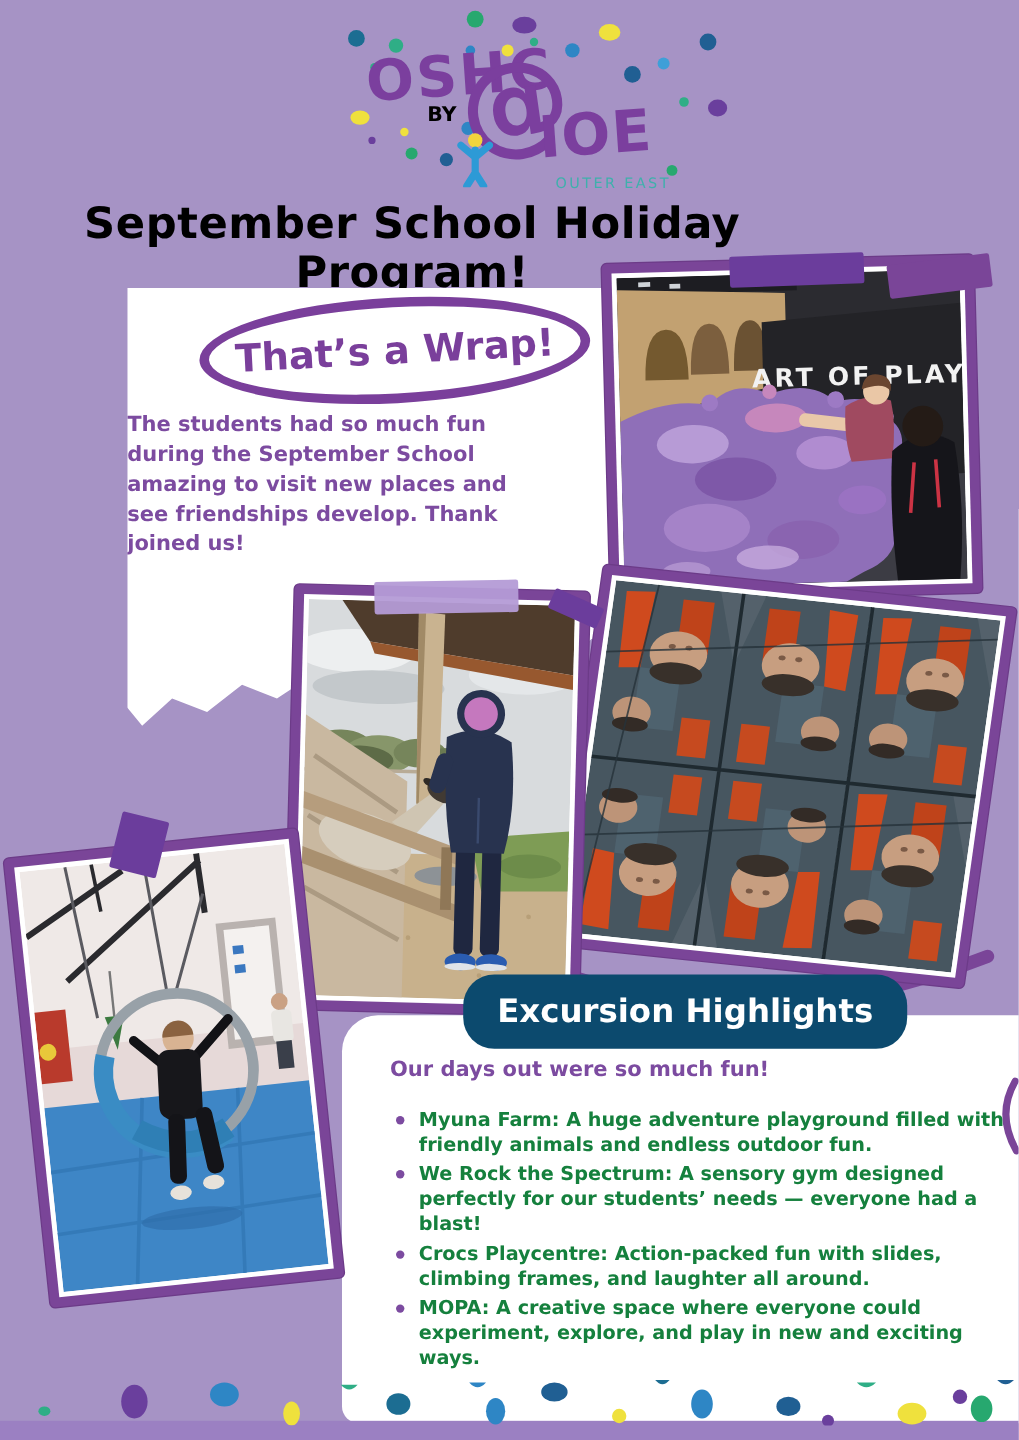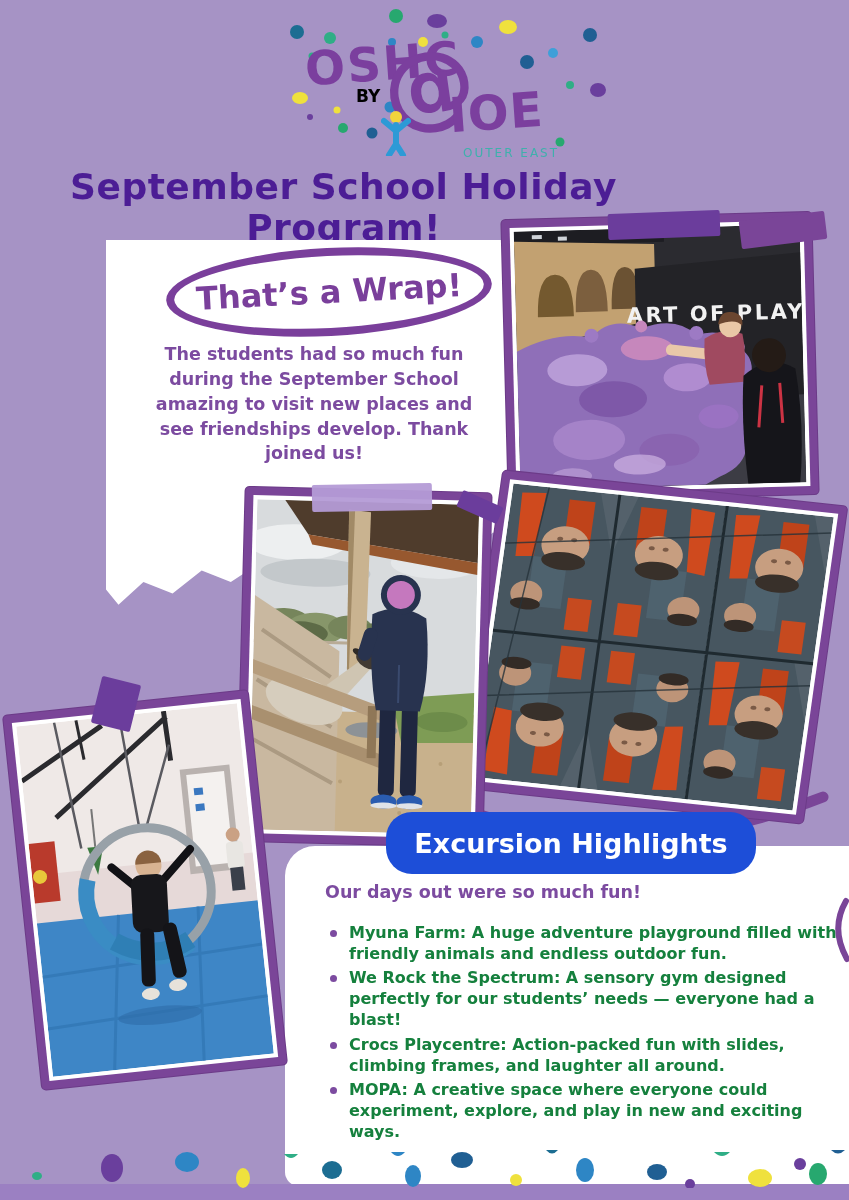--- a/index.html
+++ b/index.html
@@ -16,47 +16,47 @@
   .logo-by{position:absolute;left:121px;top:86px;font-size:17px;font-weight:bold;color:#000000;}
   .logo-at{position:absolute;left:148px;top:40px;font-size:92px;font-weight:bold;color:#7b3f9e;
     transform:rotate(-8deg);line-height:1;}
   .logo-ioe{position:absolute;left:214px;top:84px;font-size:48px;font-weight:bold;color:#7b3f9e;
     transform:rotate(-4deg);letter-spacing:1px;}
   .logo-person{position:absolute;left:146px;top:110px;}
   .logo-org{position:absolute;left:176px;top:122px;font-size:21px;font-weight:bold;color:#2f5f98;letter-spacing:1px;}
   .logo-orgsub{position:absolute;left:228px;top:146px;font-size:12px;font-weight:normal;color:#3fb0ac;letter-spacing:2px;}
   
   .banner{position:absolute;left:0;top:166px;width:687px;text-align:center;z-index:1;
-    color:#4c1d95;font-size:36px;font-weight:bold;letter-spacing:0.5px;}
+    color:#000000;font-size:36px;font-weight:bold;letter-spacing:0.5px;}
   
   .wrap-card{position:absolute;left:106px;top:240px;width:416px;height:380px;background:#ffffff;z-index:2;
     clip-path:polygon(0 0,100% 0,100% 70%,96% 74%,99% 79%,93% 77%,88% 82%,81% 79%,74% 84%,66% 81%,
       59% 86%,51% 83%,44% 88%,37% 85%,30% 90%,23% 87%,16% 93%,9% 90%,3% 96%,0 92%);}
   .wrap-ellipse{position:absolute;left:60px;top:8px;width:310px;height:72px;border:8px solid #7a3f9b;
     border-radius:50%;transform:rotate(-3deg);display:flex;align-items:center;justify-content:center;}
   .wrap-heading{color:#7a3f9b;font-size:32px;font-weight:bold;white-space:nowrap;}
-  .wrap-body{position:absolute;left:0;top:102px;width:416px;text-align:center;}
+  .wrap-body{position:absolute;left:0;top:102px;width:416px;text-align:left;}
   .wrap-line{color:#7c4ba0;font-size:17.5px;font-weight:bold;line-height:1.42;white-space:nowrap;}
   
   .photo{position:absolute;background:#7a4598;padding:8px;border-radius:4px;box-shadow:0 0 0 1px #6c3b88;}
   .photo-mat{background:#ffffff;padding:4px;line-height:0;}
   .photo-art{left:505px;top:216px;z-index:3;transform:rotate(-1.5deg);}
   .photo-farm{left:241px;top:490px;z-index:5;transform:rotate(1.5deg);}
   .photo-mirror{left:480px;top:487px;z-index:4;transform:rotate(6deg) skewX(-2deg);}
   .photo-swing{left:22px;top:702px;z-index:7;transform:rotate(-6deg);}
   .tape{position:absolute;z-index:8;border-radius:2px;}
   .tape-art{left:608px;top:212px;width:112px;height:26px;background:#6b3d9c;transform:rotate(-2deg);}
   .tape-art2{left:740px;top:216px;width:86px;height:28px;background:#7a4598;transform:rotate(-7deg);}
   .tape-farm{left:312px;top:484px;width:120px;height:27px;background:#b49bd6;transform:rotate(-1deg);opacity:.95;}
   .tape-mirror{left:458px;top:498px;width:44px;height:18px;background:#6b3d9c;transform:rotate(24deg);}
   .tape-swing{left:96px;top:680px;width:40px;height:48px;background:#6b3d9c;transform:rotate(14deg);}
   .swoosh{position:absolute;left:455px;top:775px;z-index:3;}
   .edge-curl{position:absolute;left:826px;top:895px;z-index:7;}
   
-  .highlights-pill{position:absolute;left:386px;top:812px;width:370px;height:62px;background:#1d4ed8;
+  .highlights-pill{position:absolute;left:386px;top:812px;width:370px;height:62px;background:#0c4a6e;
     border-radius:26px;z-index:9;display:flex;align-items:center;justify-content:center;text-align:center;}
   .highlights-heading{color:#ffffff;font-size:27px;font-weight:bold;white-space:nowrap;}
   .highlights-card{position:absolute;left:285px;top:846px;width:600px;height:340px;background:#ffffff;
     border-radius:30px 0 0 14px;z-index:6;}
   .highlights-content{position:absolute;left:40px;top:36px;width:510px;}
   .highlights-intro{color:#7c4ba0;font-size:17.5px;font-weight:bold;}
   .excursion-list{margin:20px 0 0 0;padding:0;list-style:none;}
   .excursion-list li{position:relative;padding-left:24px;margin:0 0 3px 0;width:490px;
     color:#15803d;font-size:16px;font-weight:bold;line-height:1.32;}
   .excursion-list li::before{content:"";position:absolute;left:5px;top:8px;width:7px;height:7px;

